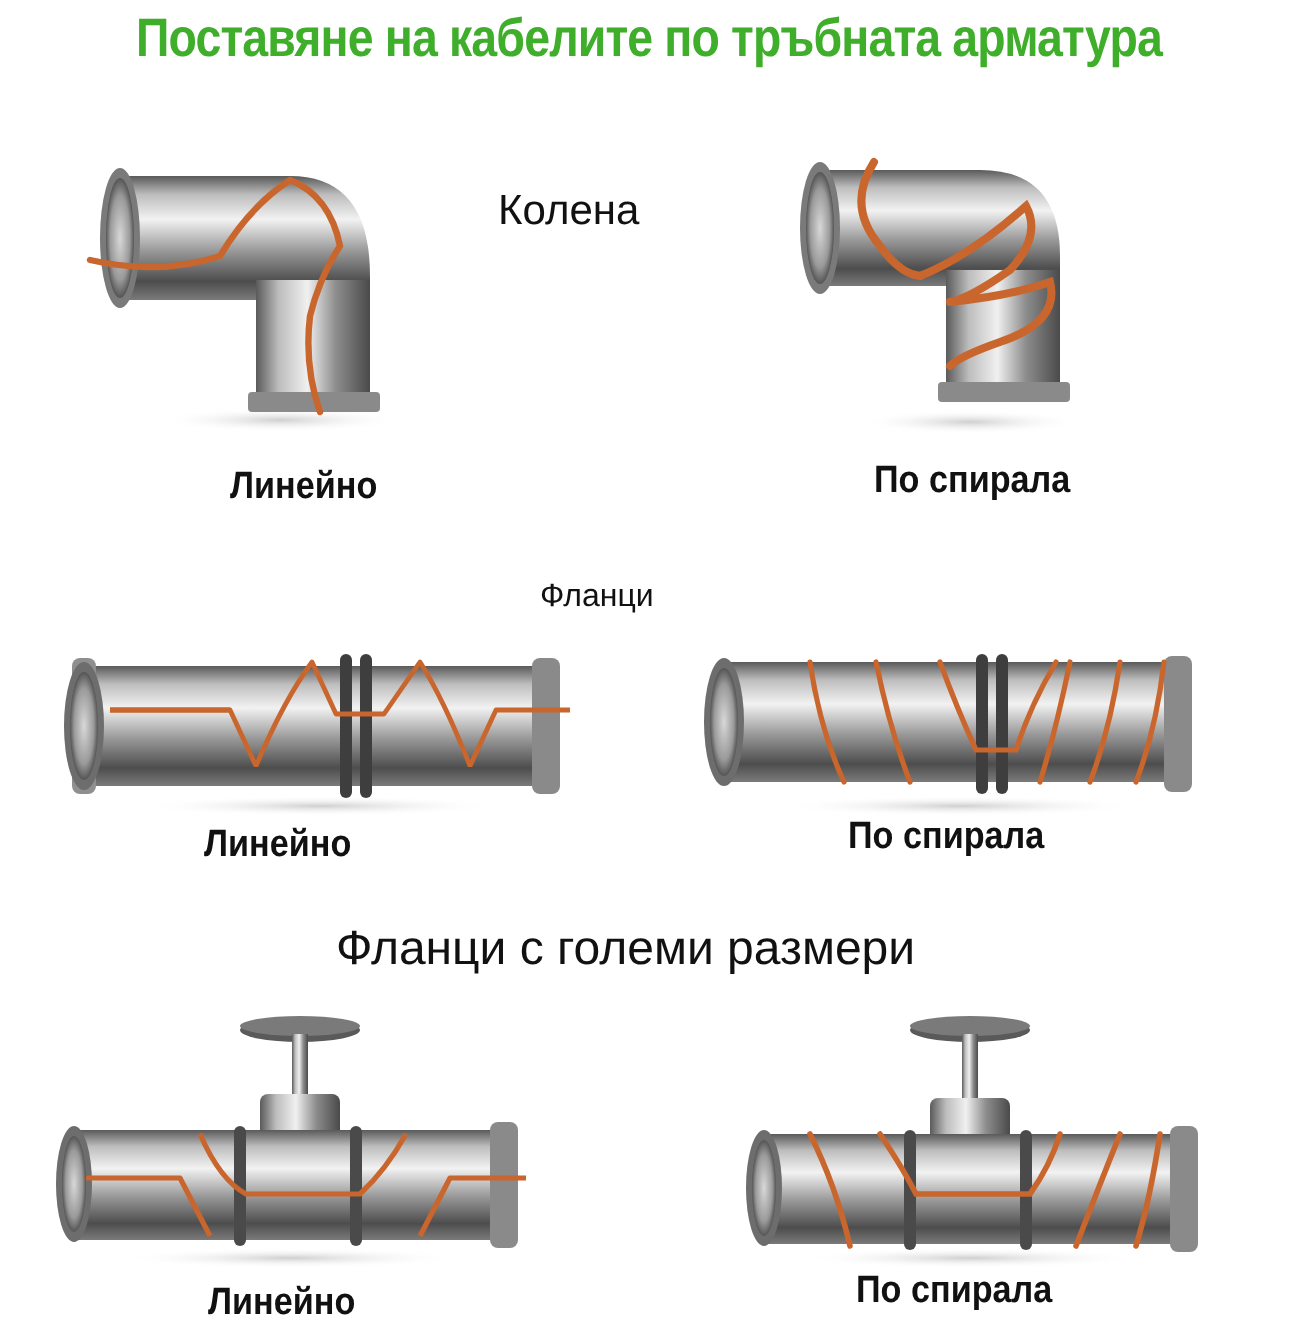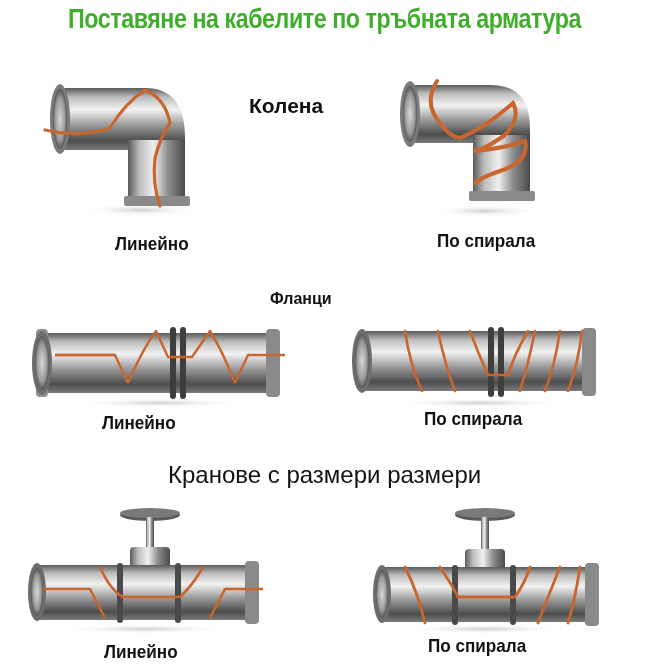--- a/index.html
+++ b/index.html
@@ -1,21 +1,21 @@
 <!DOCTYPE html>
 <html><head>
   <meta charset="utf-8">
   <style>
     html, body { margin: 0; padding: 0; background: #ffffff; }
     body { width: 649px; height: 669px; position: relative; overflow: hidden;
            font-family: "Liberation Sans", "DejaVu Sans", sans-serif; }
     .title { position: absolute; left: 0; top: 4px; width: 649px; text-align: center;
              font-size: 27px; font-weight: bold; color: #3fae2a; letter-spacing: -0.5px;
              transform: scaleX(0.86); transform-origin: center; white-space: nowrap; }
-    .section-title { position: absolute; font-weight: bold; color: #111; white-space: nowrap; }
+    .section-title { position: absolute; font-weight: normal; color: #111; white-space: nowrap; }
     .section-title.normal { font-weight: normal; }
     .caption { position: absolute; font-weight: bold; font-size: 19px; color: #111; white-space: nowrap;
                transform: scaleX(0.9); transform-origin: left; }
     .figure { position: absolute; }
     svg { display: block; overflow: visible; }
   </style>
 </head>
 <body>
 
 <svg width="0" height="0" style="position:absolute">
@@ -112,21 +112,21 @@
     <rect x="232" y="3" width="14" height="68" rx="4" fill="#8a8a8a"></rect>
     <ellipse cx="12" cy="36" rx="10" ry="32" fill="#6d6d6d"></ellipse>
     <ellipse cx="12" cy="36" rx="7" ry="27" fill="url(#opening)"></ellipse>
     <rect x="138" y="2" width="6" height="70" rx="3" fill="#3e3e3e"></rect>
     <rect x="148" y="2" width="6" height="70" rx="3" fill="#3e3e3e"></rect>
     <path d="M55 6 Q60 40 72 66 M88 6 Q95 40 105 66 M120 6 Q128 28 138 50 L158 50 Q165 28 178 6 M185 6 Q178 40 170 66 M210 6 Q205 40 195 66 M232 6 Q228 40 218 66" fill="none" stroke="#c8662e" stroke-width="2.6" stroke-linecap="round"></path>
   </svg>
 </div>
 <div class="caption" style="left:424px; top:408px;">По спирала</div>
 
-<div class="section-title normal" style="left:168px; top:461px; font-size:24px;">Кранове с размери размери</div>
+<div class="section-title normal" style="left:168px; top:461px; font-size:24px;">Фланци с големи размери</div>
 
 <div class="figure" style="left:25px; top:505px;">
   <svg width="240" height="130" viewBox="0 0 240 130">
     <ellipse cx="120" cy="124" rx="85" ry="5" fill="url(#shadow)"></ellipse>
 
     <ellipse cx="125" cy="10" rx="30" ry="6" fill="#5a5a5a"></ellipse>
     <ellipse cx="125" cy="8" rx="30" ry="5" fill="#7a7a7a"></ellipse>
     <rect x="121" y="12" width="8" height="32" fill="url(#metalH)"></rect>
     <rect x="105" y="42" width="40" height="26" rx="4" fill="url(#metalH)"></rect>
 

